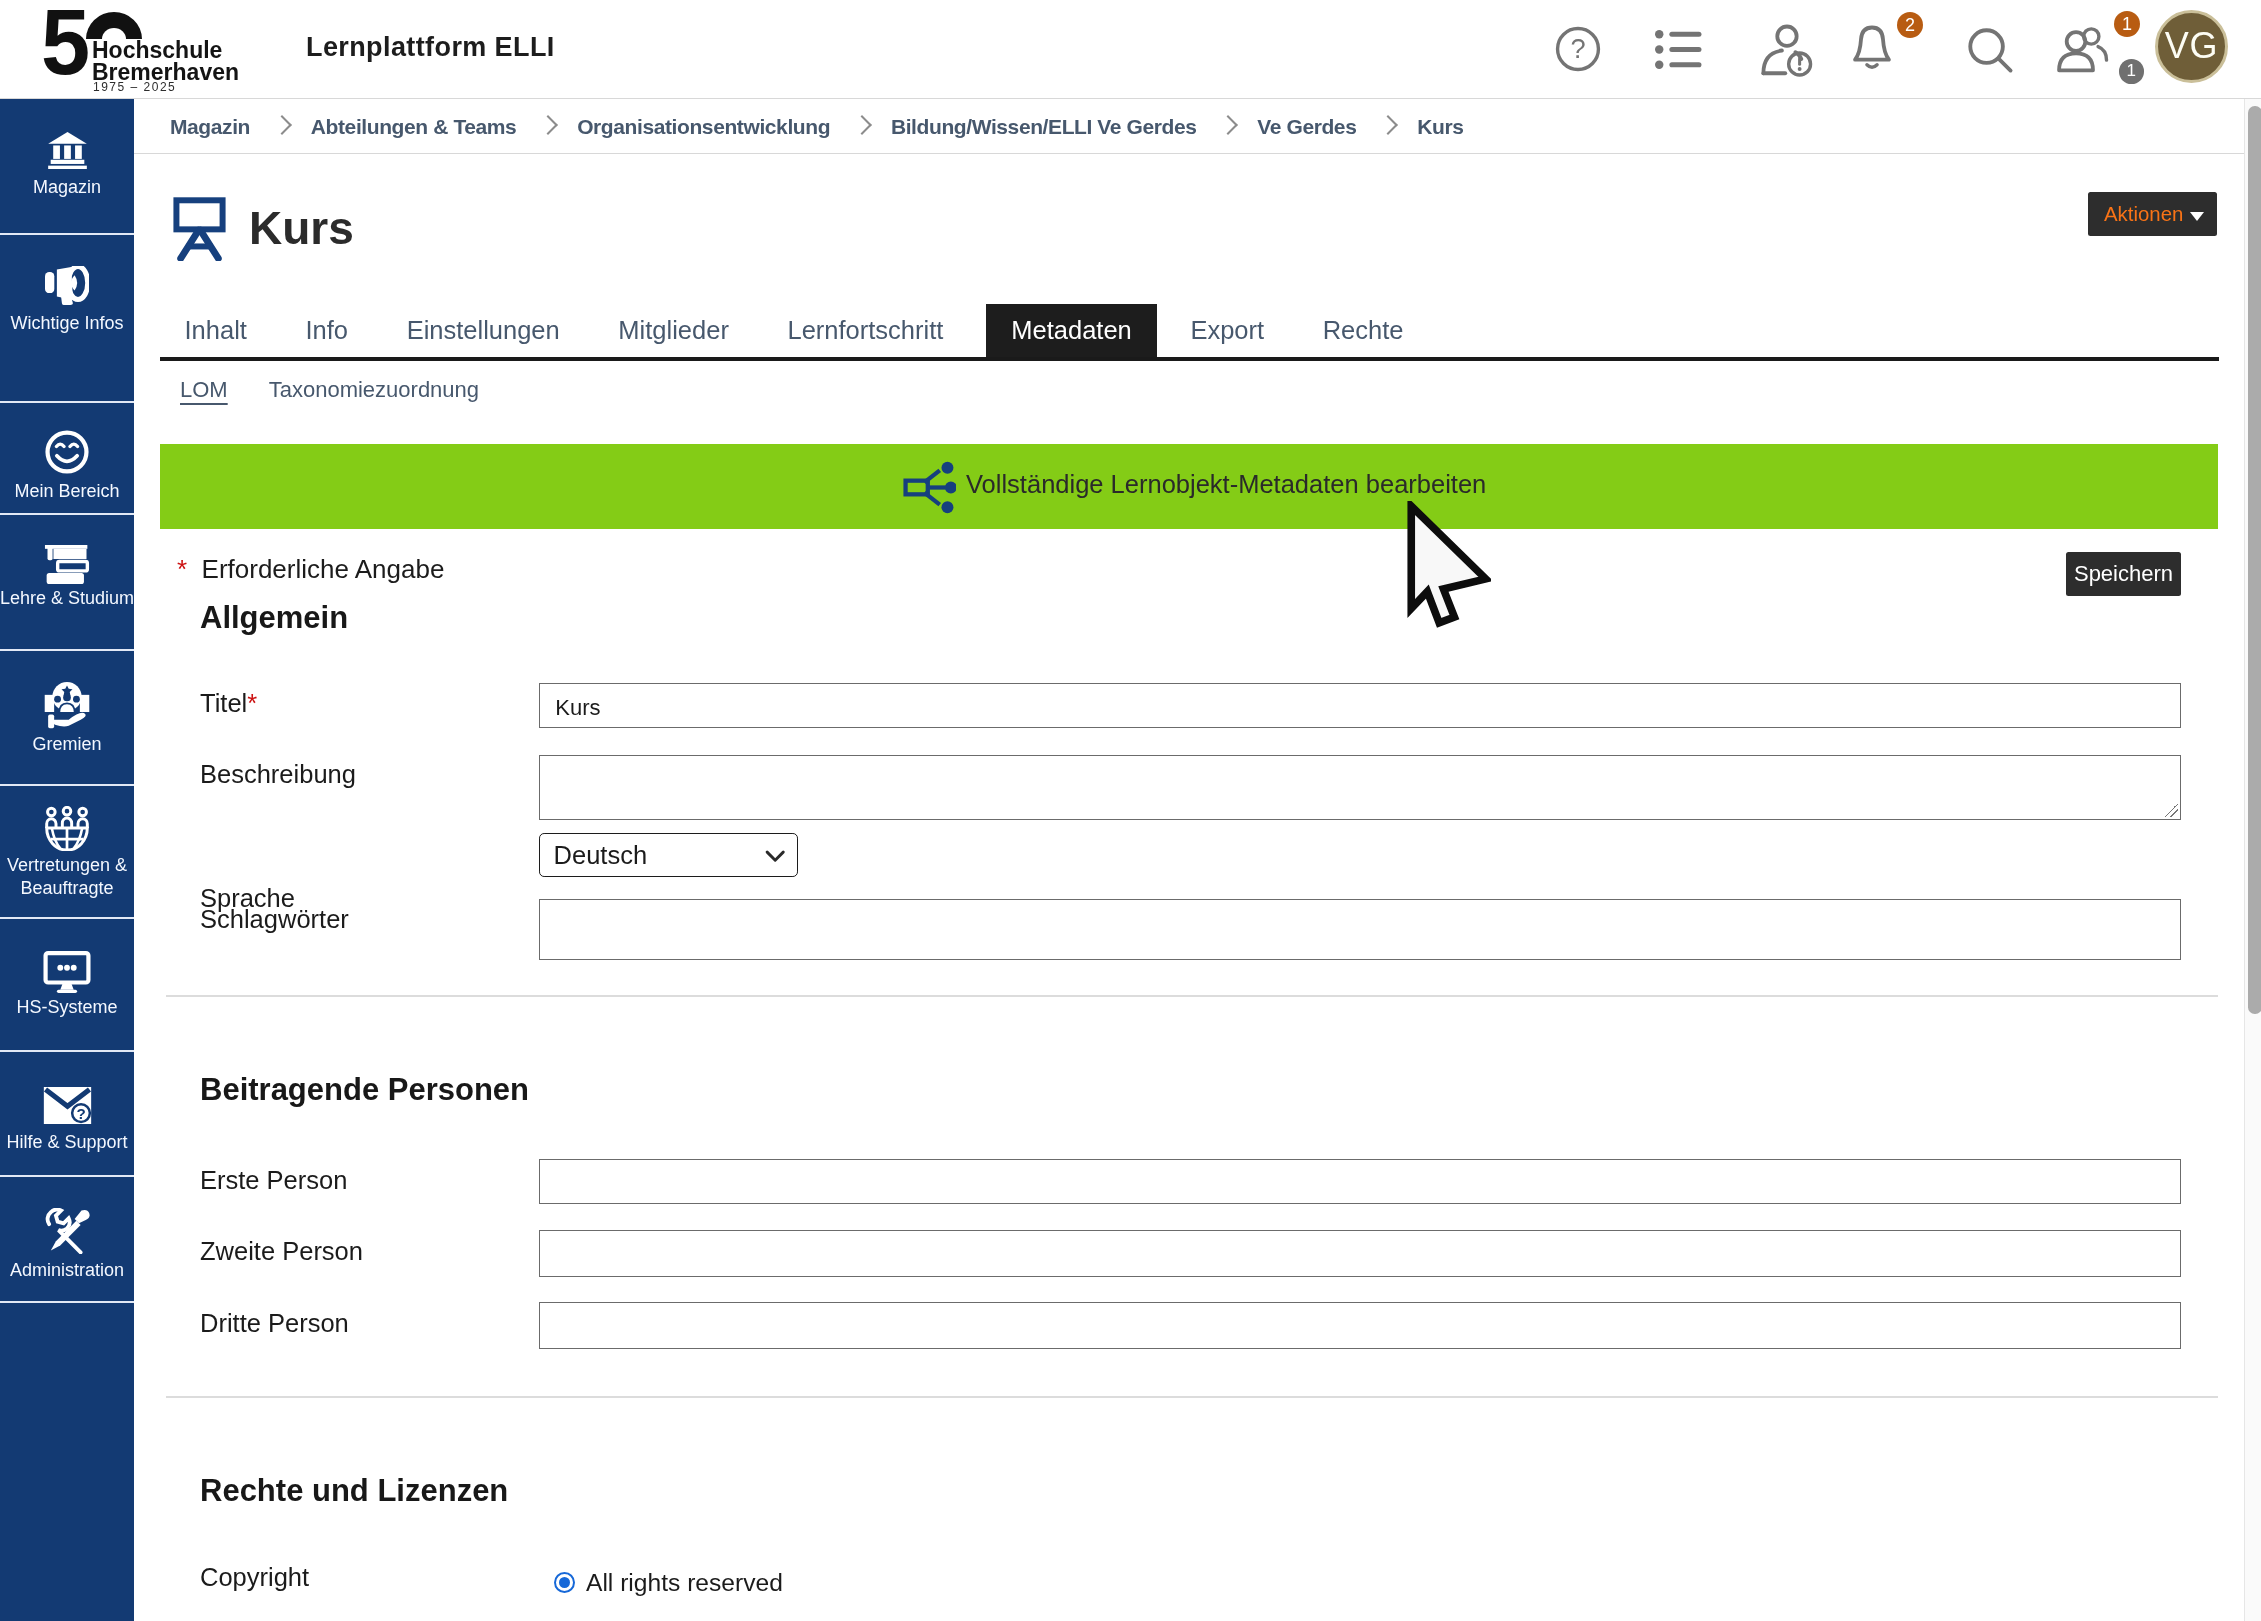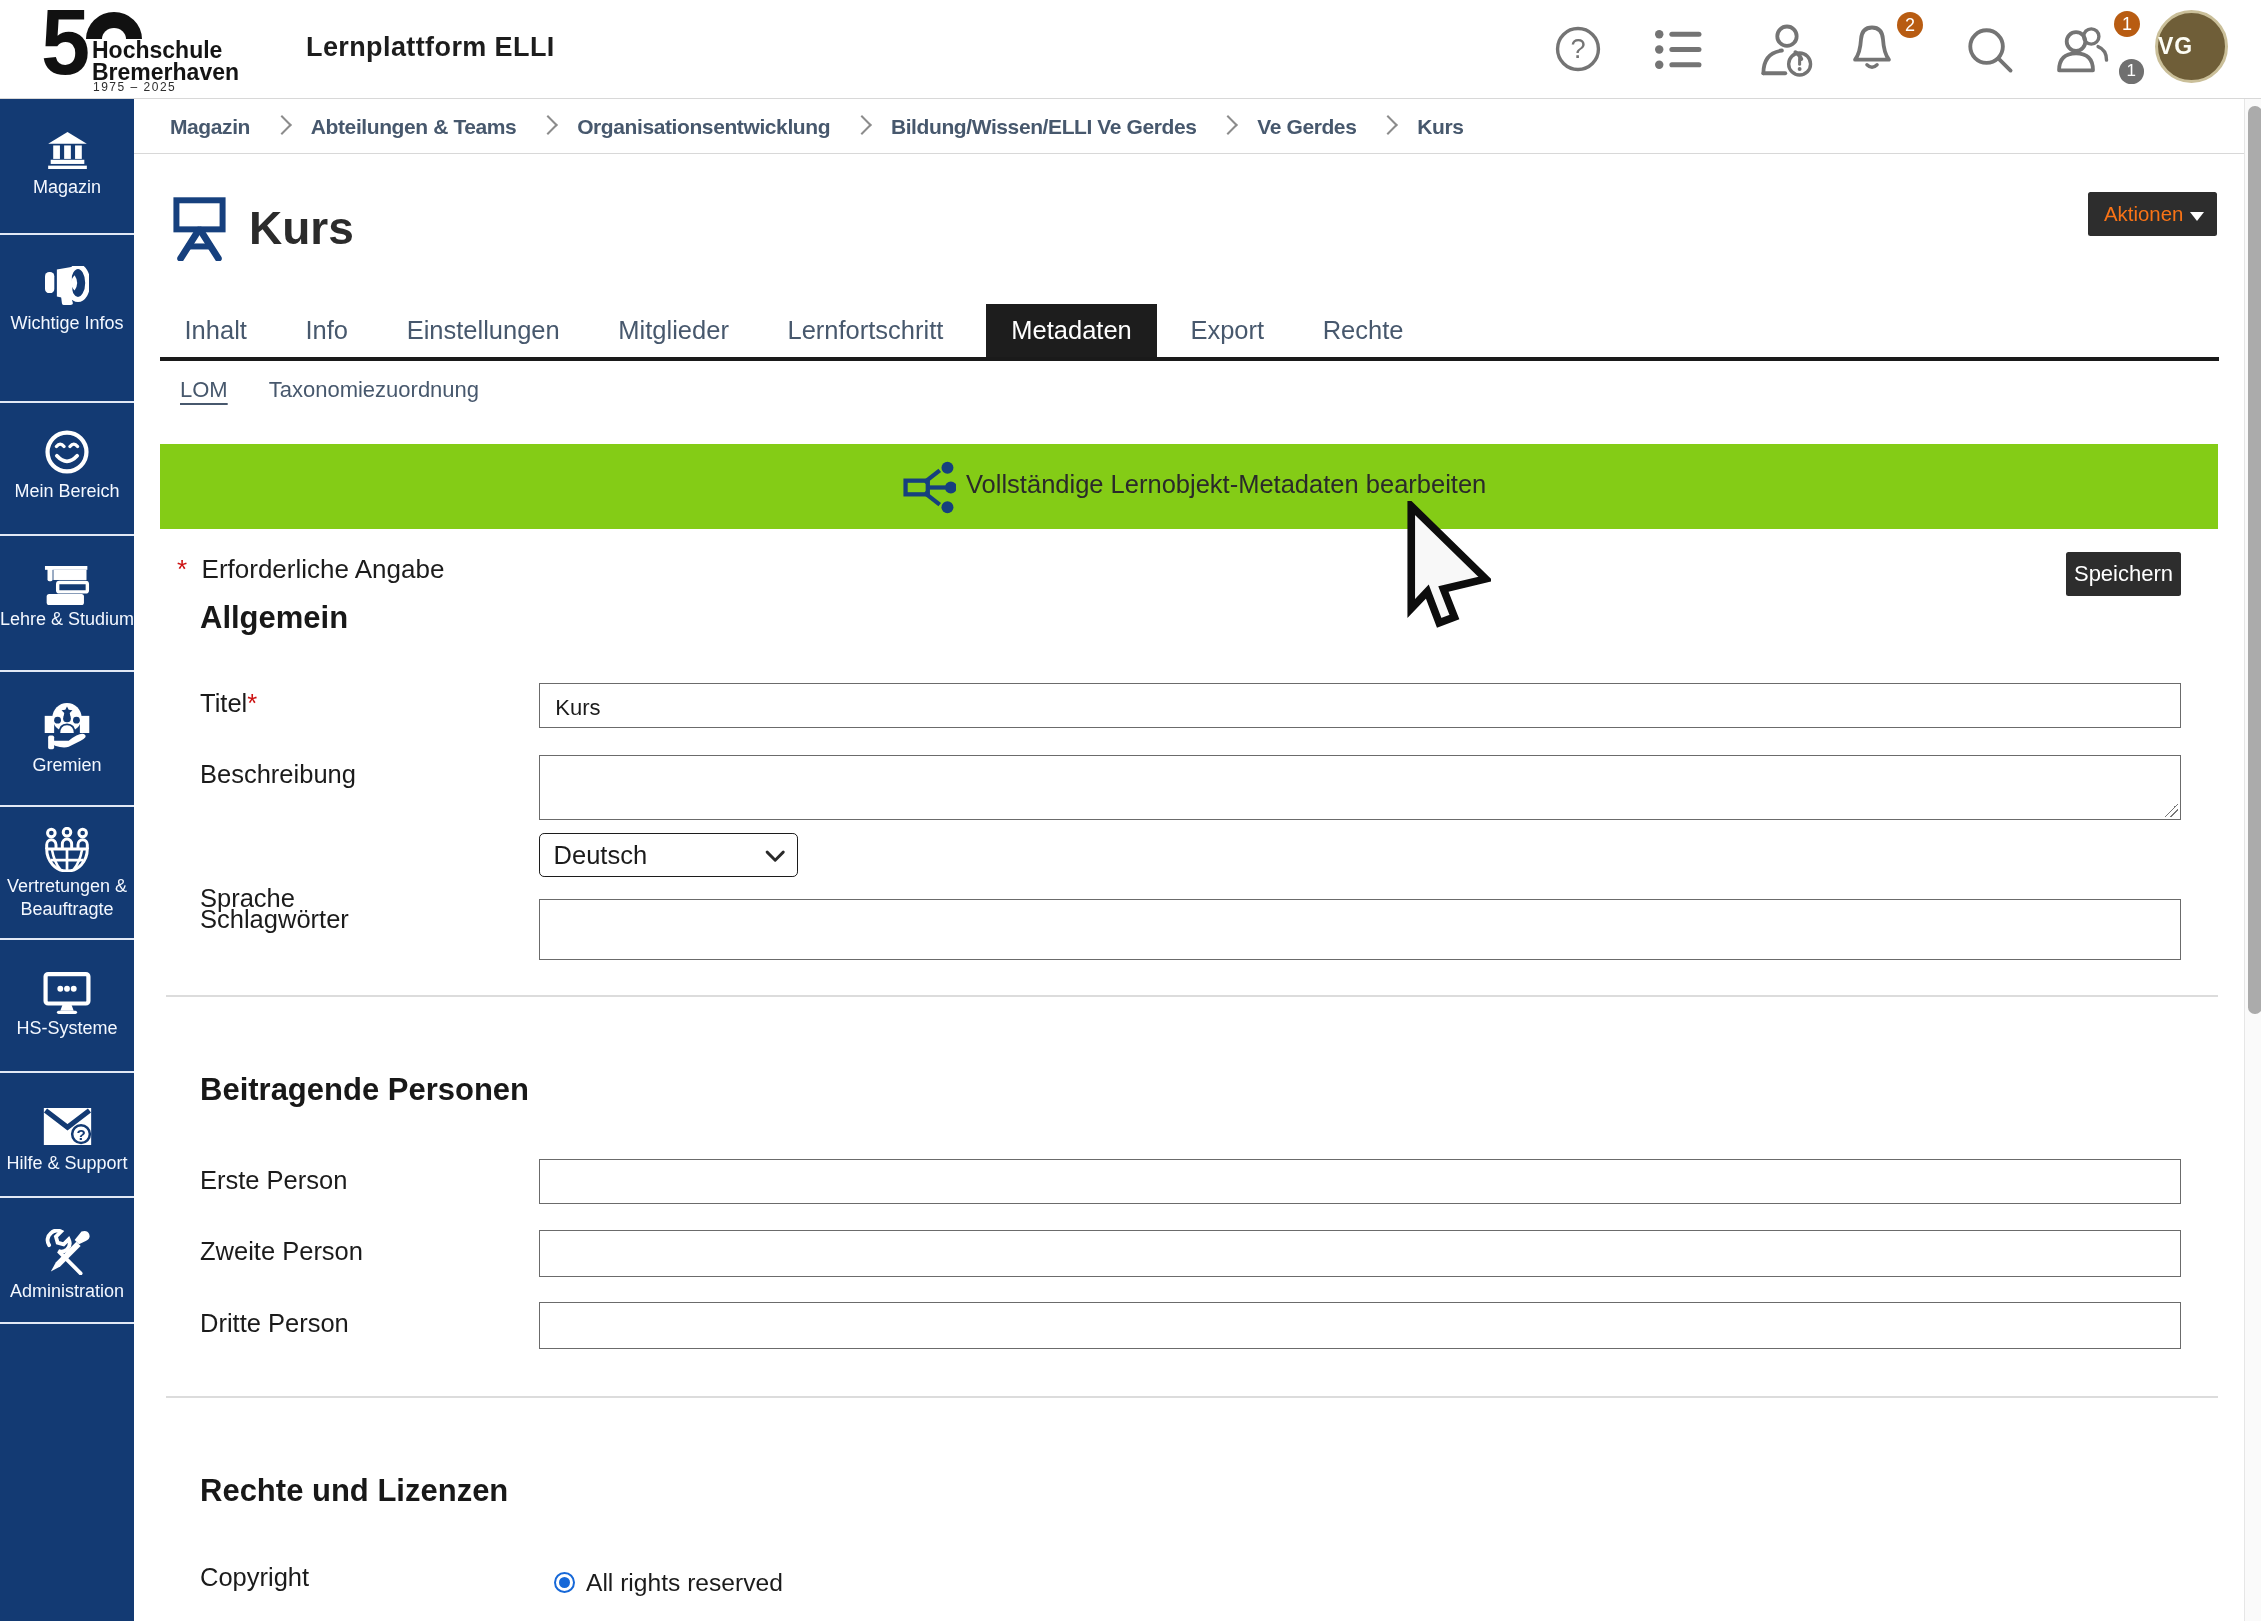--- a/index.html
+++ b/index.html
@@ -16,21 +16,21 @@
   #logo .arch { position:absolute; left:48px; top:6.8px; width:56px; height:27px; border:16px solid #111; border-bottom:none; border-radius:28px 28px 0 0/27px 27px 0 0; }
   #logo .t1 { position:absolute; left:54px; top:34px; font-size:23px; line-height:23px; font-weight:bold; color:#141414; }
   #logo .t2 { position:absolute; left:54px; top:56px; font-size:23px; line-height:23px; font-weight:bold; color:#141414; }
   #logo .t3 { position:absolute; left:55px; top:76px; font-size:12px; line-height:12px; font-weight:normal; color:#2d2d2d; letter-spacing:1.5px; }
 
   
   .hicon { position:absolute; top:0; }
   .badge { position:absolute; border-radius:50%; color:#fff; font-size:18px; text-align:center; }
   .badge.orange { background:#b85c12; }
   .badge.gray { background:#707070; }
-  #avatar { position:absolute; left:2155px; top:10.2px; width:73px; height:73px; border-radius:50%; background:#6f5e38; border:3.4px solid #cabf99; color:#fdfdf4; font-size:23px; text-align:left; line-height:66px; letter-spacing:0.8px;font-weight:bold;}
+  #avatar { position:absolute; left:2155px; top:10.2px; width:73px; height:73px; border-radius:50%; background:#6f5e38; border:3.4px solid #cabf99; color:#fdfdf4; font-size:36px; text-align:center; line-height:66px; letter-spacing:0.8px;}
 
   
   #sidebar { position:absolute; left:0; top:99px; width:134px; height:1522px; background:#133a73; }
   .sbitem { position:relative; width:134px; color:#f4f8ff; text-align:center; overflow:hidden; }
   .sbitem .sep { position:absolute; left:0; bottom:0; width:100%; height:2.5px; background:#e2e9f6; }
   .sbitem .ic { display:block; margin:0 auto; }
   .sbitem .lbl { font-size:18px; line-height:23px; color:#f4f8ff; white-space:nowrap; }
 
   
   #sbtrack { position:absolute; left:2244px; top:99px; width:17px; height:1522px; background:#fafafa; border-left:1.7px solid #e6e6e6; }
@@ -165,21 +165,21 @@
       <svg class="ic" style="margin-top:31px;" width="44" height="39" viewBox="0 0 52 46" fill="#fff">
         <rect x="0" y="7" width="11" height="25" rx="5"></rect>
         <path d="M14 4 L31 1 L33 40 L14 36 Z"></path>
         <ellipse cx="39" cy="20" rx="11.5" ry="19.5" fill="none" stroke="#fff" stroke-width="6"></ellipse>
         <path d="M35 11 Q41 20 35 29 Q31 25 31 20 Q31 15 35 11 Z"></path>
         <path d="M19 36 L31 37 L33 44 Q33 46 30 46 L22 46 Q20 46 20 44 Z"></path>
       </svg>
       <div class="lbl" style="margin-top:6.8px;">Wichtige Infos</div>
       <div class="sep"></div>
     </div>
-    <div class="sbitem" style="height:133px;">
+    <div class="sbitem" style="height:112px;">
       <svg class="ic" style="margin-top:27px;" width="44" height="44" viewBox="0 0 52 52">
         <circle cx="26" cy="26" r="23" fill="none" stroke="#fff" stroke-width="5"></circle>
         <path d="M13.5 19.5 q4.5 -5.5 9 0" fill="none" stroke="#fff" stroke-width="4" stroke-linecap="round"></path>
         <path d="M29.5 19.5 q4.5 -5.5 9 0" fill="none" stroke="#fff" stroke-width="4" stroke-linecap="round"></path>
         <path d="M14 30.5 q12 13 24 0" fill="none" stroke="#fff" stroke-width="4.5" stroke-linecap="round"></path>
       </svg>
       <div class="lbl" style="margin-top:6px;">Mein Bereich</div>
       <div class="sep"></div>
     </div>
     <div class="sbitem" style="height:136px;">

